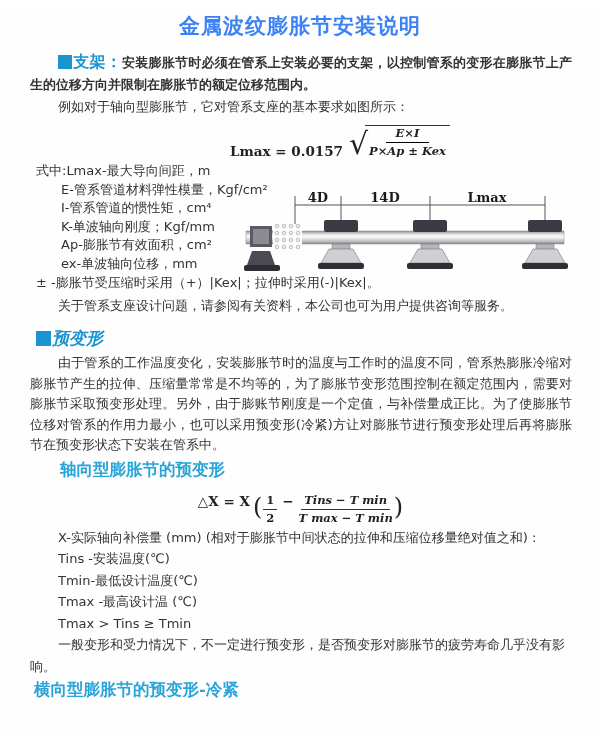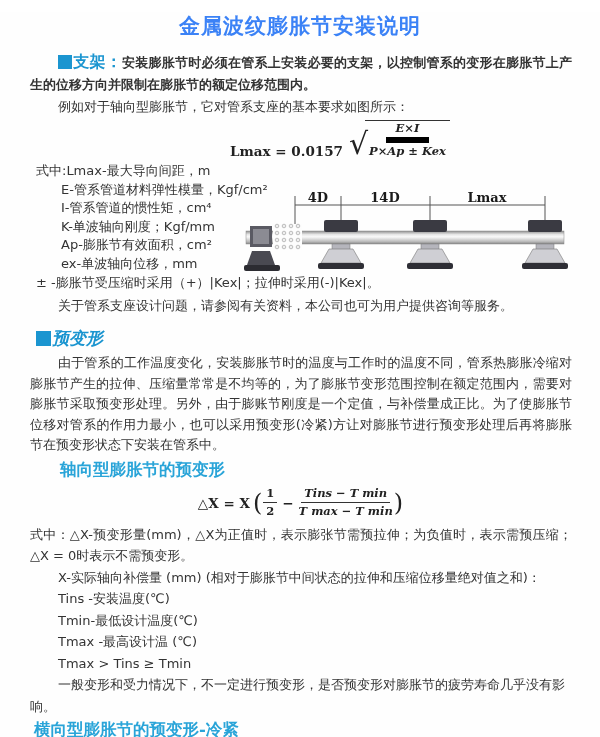--- a/index.html
+++ b/index.html
@@ -21,40 +21,40 @@
         margin-right:1px; vertical-align:-2px; }
   .bold-text { font-weight:bold; }
   .example { text-indent:28px; }
 
   .formula { font-family:"DejaVu Serif", serif; font-weight:bold; color:#222; }
   .lmax { margin:5px 0 0 230px; display:flex; align-items:flex-end; font-size:13.5px; height:36px; }
   .radical { font-size:30px; font-weight:400; line-height:1; margin:0 -3px 0 6px; }
   .rfrac { display:inline-flex; flex-direction:column; align-items:center;
            border-top:1.5px solid #333; font-size:11.5px; font-style:italic;
            font-weight:bold; line-height:1.3; }
-  .rfrac .num { border-bottom:6px solid #000000; padding:0 10px 1px; }
+  .rfrac .num { border-bottom:1px solid #000000; padding:0 10px 1px; }
   .rfrac .den { padding:1px 4px 0; }
 
   .defs-wrap { position:relative; margin-top:3px; }
   .defs { margin-left:36px; font-size:13px; line-height:18.6px; color:var(--ink); }
   .defs .ind { padding-left:25px; }
   .support-note { margin-top:3px; text-indent:28px; }
 
   .diagram { position:absolute; left:244px; top:27px; width:352px; height:100px; }
   .dim-label { font-family:"DejaVu Serif", serif; font-weight:bold; font-size:13px; fill:#1a1a1a; }
 
   h2.sec { margin:10px 0 0 36px; font-size:17px; font-weight:bold; color:var(--accent);font-style:italic; }
   h2.sec .sq { width:15px; height:15px; }
   .pre-para { margin-top:3px; line-height:20.5px; }
 
   h3.sub { margin:3px 0 0 60px; font-size:16.5px; font-weight:bold; color:var(--cyan); }
   h3.sub.lateral { margin-left:34px; margin-top:2px; }
 
-  .axial-f { display:flex; justify-content:center; align-items:center;
-             font-size:13.5px; height:34px; margin-top:5px; }
+  .axial-f { display:flex; justify-content:center; 
+             font-size:13.5px; height:34px; margin-top:12px; }
   .paren { font-size:24px; font-weight:400; margin:0 1px; }
   .sfrac { display:inline-flex; flex-direction:column; align-items:center;
            font-size:11.5px; line-height:1.3; font-style:italic; }
   .sfrac.upright { font-style:normal; }
   .sfrac .num { border-bottom:1px solid #333; padding:0 3px 1px; }
   .sfrac .den { padding-top:1px; }
   .minus { margin:0 5px; }
   .fx-side { margin:0 2px; }
 
   .def-line { margin:0 30px; text-indent:28px; font-size:13px; line-height:21.5px; }
@@ -179,21 +179,20 @@
       <span class="den">2</span>
     </span>
     <span class="minus">−</span>
     <span class="sfrac">
       <span class="num">Tins − T min</span>
       <span class="den">T max − T min</span>
     </span>
     <span class="paren">)</span>
   </div>
 
-  <p class="para explain">式中：△X-预变形量(mm)，△X为正值时，表示膨张节需预拉伸；为负值时，表示需预压缩；△X = 0时表示不需预变形。</p>
 
   <p class="def-line">X-实际轴向补偿量 (mm) (相对于膨胀节中间状态的拉伸和压缩位移量绝对值之和)：</p>
   <p class="def-line">Tins -安装温度(℃)</p>
   <p class="def-line">Tmin-最低设计温度(℃)</p>
   <p class="def-line">Tmax -最高设计温 (℃)</p>
   <p class="def-line">Tmax &gt; Tins ≥ Tmin</p>
   <p class="def-line">一般变形和受力情况下，不一定进行预变形，是否预变形对膨胀节的疲劳寿命几乎没有影响。</p>
 
   <h3 class="sub lateral">横向型膨胀节的预变形-冷紧</h3>
 

